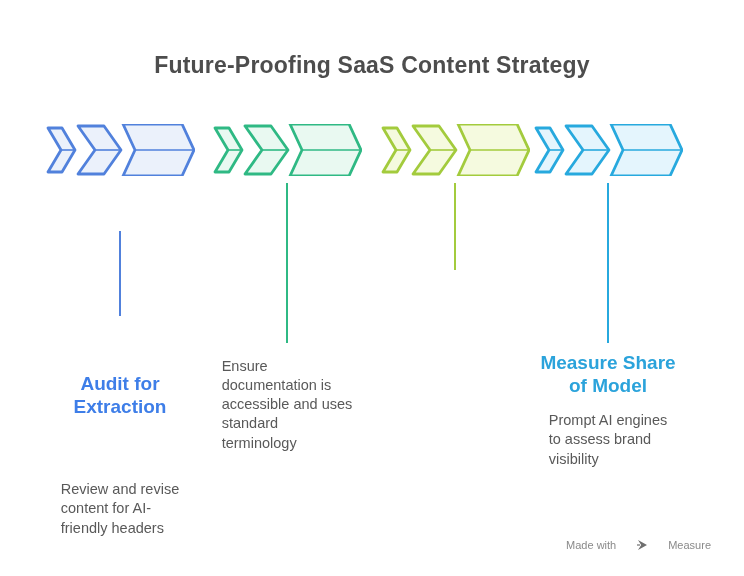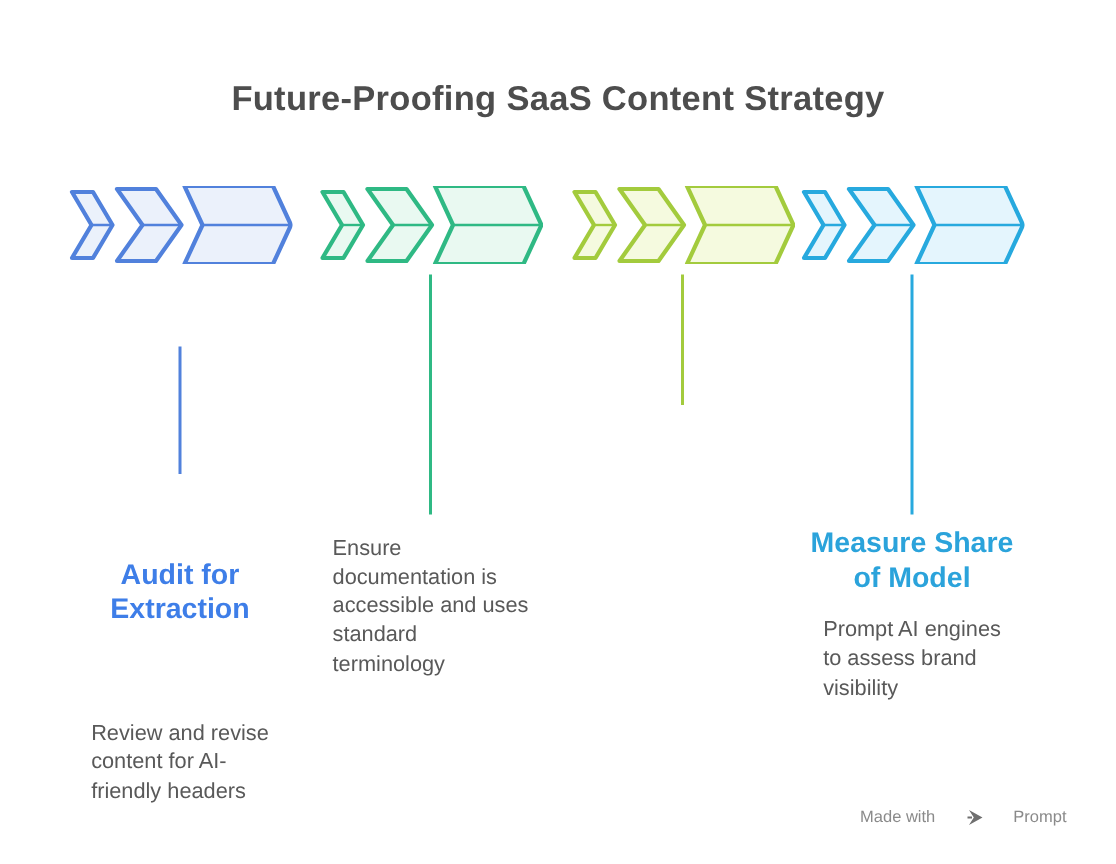--- a/index.html
+++ b/index.html
@@ -130,16 +130,16 @@
 to assess brand
 visibility</div>
   </div>
 
   <div class="footer">
     <span>Made with</span>
     <svg class="napkin-icon" viewBox="0 0 12 12">
       <path d="M2 1 L11 6 L2 11 L5.2 6 Z" fill="#6f6f6f"></path>
       <line x1="1" y1="6" x2="4" y2="6" stroke="#6f6f6f" stroke-width="1.2"></line>
     </svg>
-    <span class="brand">Prompt</span>
+    <span class="brand">Measure</span>
   </div>
 
 </div>
 
 </body></html>

